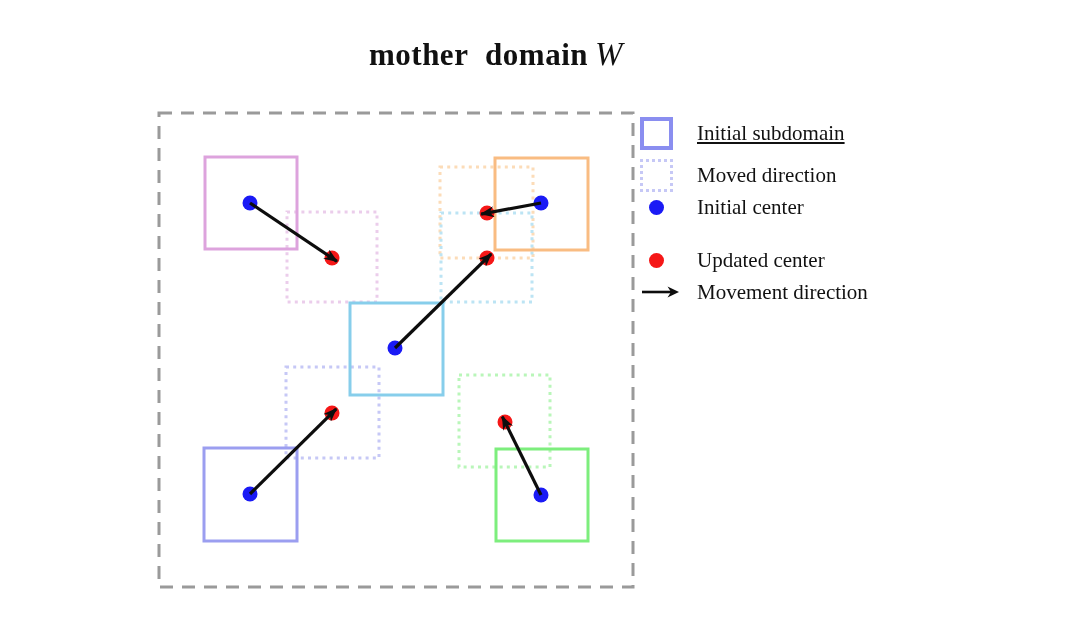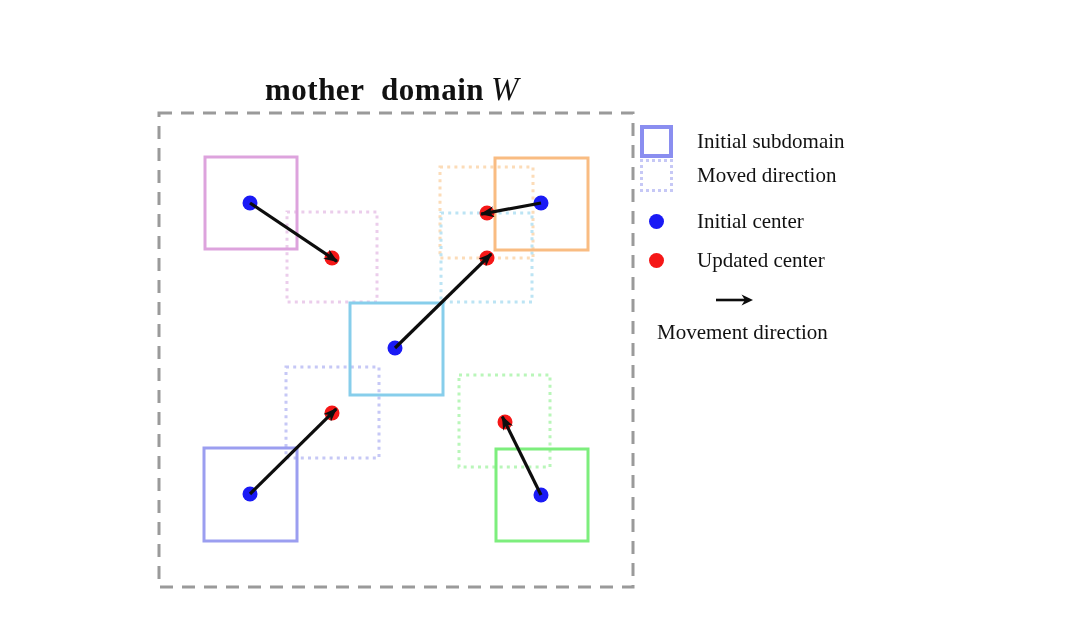--- a/index.html
+++ b/index.html
@@ -3,41 +3,41 @@
 <meta charset="utf-8">
 <style>
   html,body{margin:0;padding:0;}
   body{
     width:1066px;height:621px;background:#ffffff;position:relative;overflow:hidden;
     font-family:"Liberation Serif", serif;color:#111;
   }
   .figure{position:absolute;inset:0;}
   svg.diagram{position:absolute;left:0;top:0;}
   .title{
-    position:absolute;left:155px;top:36px;width:474px;text-align:center;
-    font-weight:bold;font-size:31px;letter-spacing:0.5px;word-spacing:9px;white-space:nowrap;margin-top:35px;
+    position:absolute;left:149px;top:36px;width:474px;text-align:right;
+    font-weight:bold;font-size:31px;letter-spacing:0.5px;word-spacing:9px;white-space:nowrap;
   }
   .title .sym{
     font-style:italic;font-weight:normal;font-size:33px;margin-left:7px;word-spacing:0;
   }
   .legend-row{
     position:absolute;left:640px;display:flex;align-items:center;
     font-size:21px;white-space:nowrap;
   }
   .key{flex:0 0 40px;width:40px;display:flex;align-items:center;}
   .lab{margin-left:17px;}
   .sw{width:33px;height:33px;box-sizing:border-box;background:#fff;}
   .sw-solid{border:4px solid #8a8ef0;}
   .sw-dotted{border:3px dotted #c6c8f6;}
   .dot{width:15px;height:15px;border-radius:50%;margin-left:9px;}
-  .row-initial-swatch{top:125px;height:33px;}
+  .row-initial-swatch{top:117px;height:33px;text-decoration:underline;}
   .row-moved-swatch{top:159px;height:33px;}
-  .row-initial-center{top:210px;height:22px;}
+  .row-initial-center{top:196px;height:22px;}
   .row-updated-center{top:229px;height:22px;margin-top:20px;}
-  .row-arrow{top:280px;height:24px;flex-direction:column;}
+  .row-arrow{top:280px;height:24px;}
   .arrow-icon{display:block;}
 </style>
 </head>
 <body>
 
 <div class="figure">
 
   <svg class="diagram" width="1066" height="621">
       <defs>
         <marker id="ah" viewBox="0 0 14 11" markerWidth="14" markerHeight="11" refX="13" refY="5.5" orient="auto" markerUnits="userSpaceOnUse">

